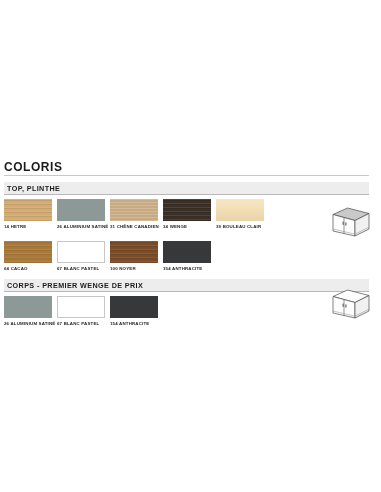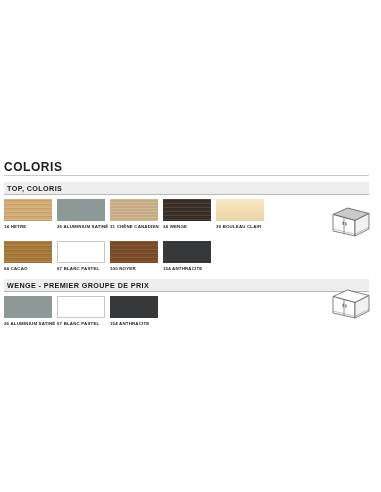--- a/index.html
+++ b/index.html
@@ -149,21 +149,21 @@
 </style>
 </head>
 <body>
 
 <div class="page">
 
   <div class="section-title">COLORIS</div>
   <div class="rule-strong"></div>
 
   <div class="group-header" style="top:182px;">
-    <span class="ghlabel">TOP, COLORIS</span>
+    <span class="ghlabel">TOP, PLINTHE</span>
   </div>
   <div class="group-underline" style="top:194px;"></div>
 
   <div class="swatch-grid" style="top:199px;">
 
     <div class="swatch-row">
 
       <div class="swatch-cell" style="left:0px;">
         <div class="chip grain" style="background:#d3ab74;"></div>
         <div class="chip-label">14 HETRE</div>
@@ -229,21 +229,21 @@
 
       <line x1="11" y1="23" x2="33" y2="28.2" stroke="#8a8a8a" stroke-width="0.5"></line>
       <line x1="33" y1="28.2" x2="47" y2="21.2" stroke="#8a8a8a" stroke-width="0.5"></line>
 
       <rect x="20.6" y="15.6" width="1" height="3.2" fill="#4a4a4a"></rect>
       <rect x="23.4" y="16.4" width="1" height="3.2" fill="#4a4a4a"></rect>
     </svg>
   </div>
 
   <div class="group-header" style="top:279px;">
-    <span class="ghlabel">WENGE - PREMIER GROUPE DE PRIX</span>
+    <span class="ghlabel">CORPS - PREMIER WENGE DE PRIX</span>
   </div>
   <div class="group-underline" style="top:291px;"></div>
 
   <div class="swatch-grid" style="top:296px;">
     <div class="swatch-row">
 
       <div class="swatch-cell" style="left:0px;">
         <div class="chip" style="background:#8c9997;"></div>
         <div class="chip-label">26 ALUMINIUM SATINÉ</div>
       </div>

